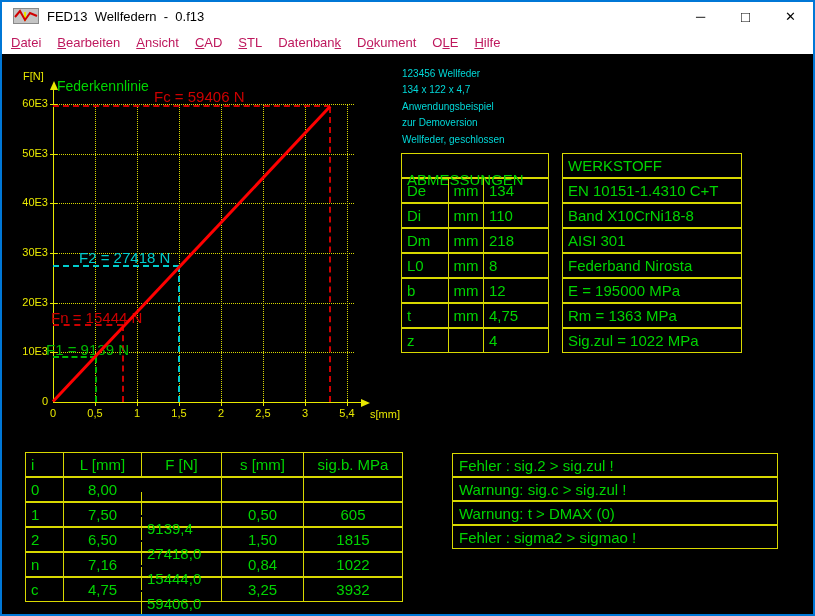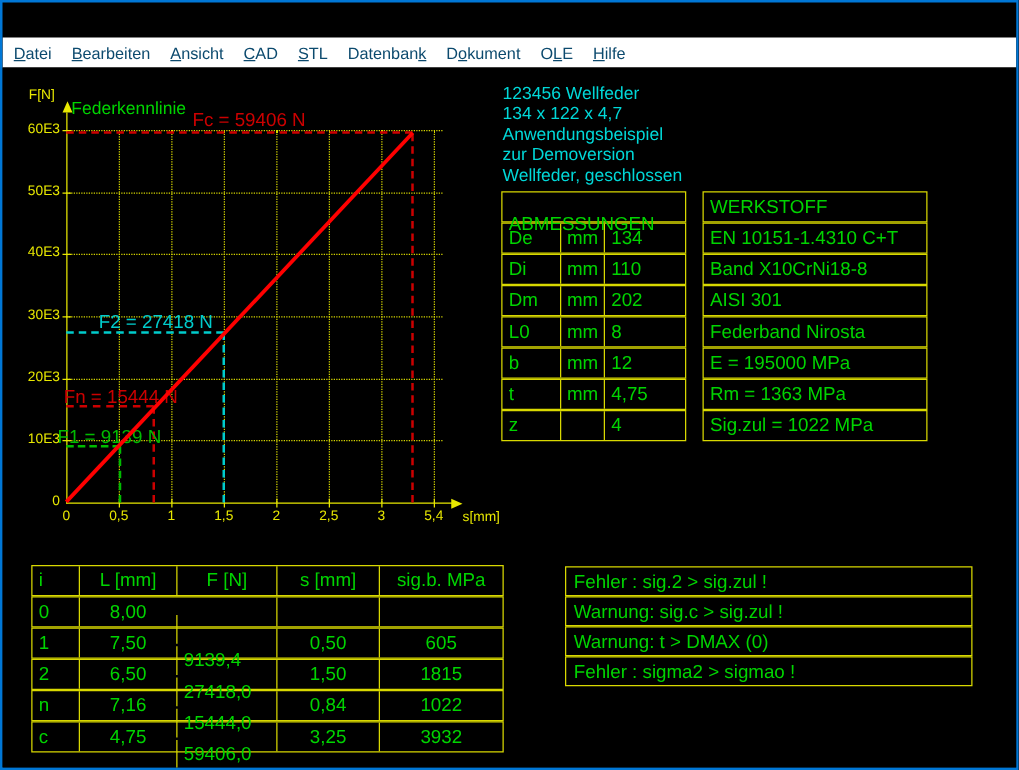--- a/index.html
+++ b/index.html
@@ -13,21 +13,21 @@
     display:flex;align-items:center;}
   .app-icon{margin-left:11px;display:flex;align-items:center;}
   .title-text{margin-left:8px;font-size:13px;color:#000;white-space:pre;}
   .caption-buttons{margin-left:auto;display:flex;height:28px;}
   .cap-btn{width:45px;height:28px;display:flex;align-items:center;justify-content:center;
     font-size:13px;color:#000;}
   .cap-btn.max{font-size:15px;}
   
   .menubar{position:absolute;left:0;top:28px;width:811px;height:24px;background:#fff;
     display:flex;align-items:center;column-gap:16px;padding-left:9px;box-sizing:border-box;
-    font-size:13px;color:#0c4a6e;}
+    font-size:13px;color:#be185d;}
   .menu-item{white-space:pre;}
   .mn{text-decoration:underline;}
   
   .client{position:absolute;left:0;top:52px;width:811px;height:560px;background:#000;}
   .abs{position:absolute;}
   
   .ylab{color:#e8e800;font-size:11px;}
   .chart-title{color:#00d400;font-size:14px;}
   .tick-y{position:absolute;width:30px;text-align:right;color:#e8e800;font-size:11px;line-height:11px;}
   .tick-x{position:absolute;width:30px;text-align:center;color:#e8e800;font-size:11px;line-height:11px;}
@@ -43,21 +43,21 @@
   .ann{position:absolute;font-size:15px;line-height:11px;white-space:nowrap;}
   .dash-h{position:absolute;height:0;}
   .dash-v{position:absolute;width:0;}
   .red-d{border-top:2px dashed #cc0000;}
   .red-dv{border-left:2px dashed #cc0000;}
   .cyan-d{border-top:2px dashed #00cccc;}
   .cyan-dv{border-left:2px dashed #00cccc;}
   .green-d{border-top:2px dashed #00bb00;}
   .green-dv{border-left:2px dashed #00bb00;}
   
-  .info{position:absolute;left:400px;top:64px;color:#00d8d8;font-size:14px;line-height:16.4px;}
+  .info{position:absolute;left:400px;top:64px;color:#00d8d8;font-size:10px;line-height:16.4px;}
   
   .rowbox{box-sizing:border-box;border:1px solid #d8d800;display:flex;align-items:center;
     color:#00d400;font-size:15px;}
   .cell{display:flex;align-items:center;height:100%;box-sizing:border-box;}
   .div-l{border-left:1px solid #d8d800;}
   .padl{padding-left:5px;margin-top:28px;}
   .ctr{justify-content:center;}
   
   .ab{position:absolute;left:399px;top:151px;width:148px;}
   .ab .rowbox{width:148px;height:25px;}
@@ -77,20 +77,35 @@
   .r-c5{flex:1;}
   
   .msgs{position:absolute;left:450px;top:451px;width:280px;}
   .msgs .rowbox{width:326px;height:24px;padding-left:6px;}
 </style>
 </head>
 <body>
 
 <div class="window">
 
+  <div class="titlebar">
+    <span class="app-icon">
+      <svg width="26" height="16" viewBox="0 0 26 16">
+        <rect x="0.5" y="0.5" width="25" height="15" fill="#c4c4c4" stroke="#8a8a8a"></rect>
+        <line x1="12" y1="4" x2="12" y2="13" stroke="#e8e800" stroke-width="2"></line>
+        <polyline points="2,9 7,3 12,12 17,5 24,8" fill="none" stroke="#d00000" stroke-width="2"></polyline>
+      </svg>
+    </span>
+    <span class="title-text">FED13  Wellfedern  -  0.f13</span>
+    <div class="caption-buttons">
+      <span class="cap-btn">─</span>
+      <span class="cap-btn max">□</span>
+      <span class="cap-btn">✕</span>
+    </div>
+  </div>
 
   <div class="menubar">
     <span class="menu-item"><span></span><span class="mn">D</span><span>atei</span></span>
     <span class="menu-item"><span></span><span class="mn">B</span><span>earbeiten</span></span>
     <span class="menu-item"><span></span><span class="mn">A</span><span>nsicht</span></span>
     <span class="menu-item"><span></span><span class="mn">C</span><span>AD</span></span>
     <span class="menu-item"><span></span><span class="mn">S</span><span>TL</span></span>
     <span class="menu-item"><span>Datenban</span><span class="mn">k</span><span></span></span>
     <span class="menu-item"><span>D</span><span class="mn">o</span><span>kument</span></span>
     <span class="menu-item"><span>O</span><span class="mn">L</span><span>E</span></span>
@@ -188,21 +203,21 @@
       <div class="cell ab-c3 div-l">134</div>
     </div>
     <div class="rowbox">
       <div class="cell ab-c1">Di</div>
       <div class="cell ab-c2 div-l">mm</div>
       <div class="cell ab-c3 div-l">110</div>
     </div>
     <div class="rowbox">
       <div class="cell ab-c1">Dm</div>
       <div class="cell ab-c2 div-l">mm</div>
-      <div class="cell ab-c3 div-l">202</div>
+      <div class="cell ab-c3 div-l">218</div>
     </div>
     <div class="rowbox">
       <div class="cell ab-c1">L0</div>
       <div class="cell ab-c2 div-l">mm</div>
       <div class="cell ab-c3 div-l">8</div>
     </div>
     <div class="rowbox">
       <div class="cell ab-c1">b</div>
       <div class="cell ab-c2 div-l">mm</div>
       <div class="cell ab-c3 div-l">12</div>

